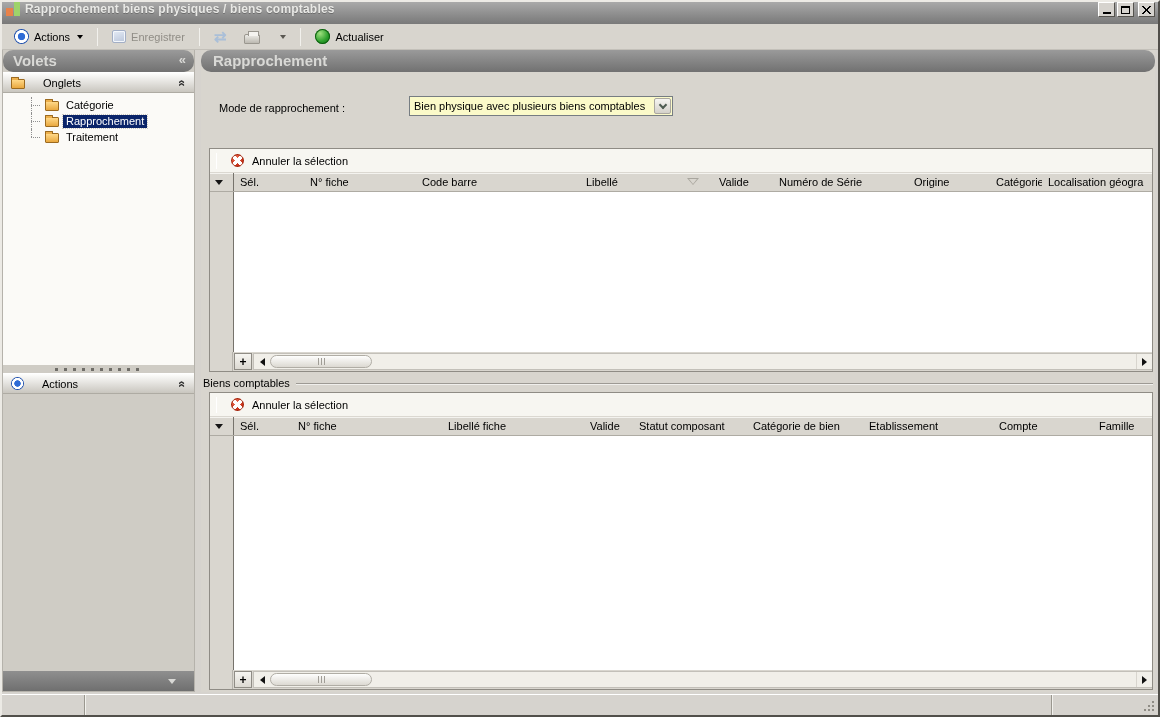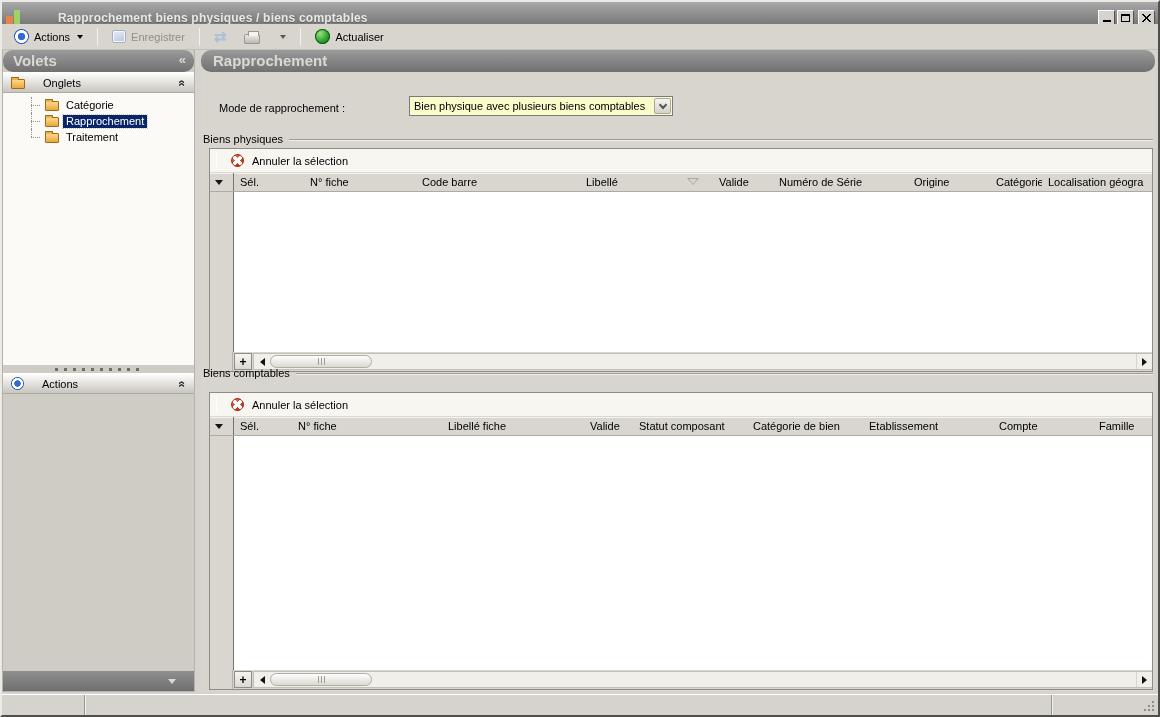--- a/index.html
+++ b/index.html
@@ -6,21 +6,21 @@
   html,body { width:1160px; height:717px; overflow:hidden; }
   body { font-family:"Liberation Sans", sans-serif; font-size:11px; color:#000; }
 
   .window { position:relative; width:1160px; height:717px;
     background:#d6d3ce; border:2px solid;
     border-color:#eceae5 #514f4a #514f4a #eceae5; }
 
   
   .titlebar { position:absolute; left:0; top:0; right:0; height:24px;
     background:linear-gradient(180deg,#a9a9a9 0%,#8d8d8d 55%,#777 100%);
-    display:flex; align-items:flex-end; padding:0 3px; border-bottom:1px solid #5f5f5f;gap:33px;}
+    display:flex; align-items:flex-start; padding:0 3px; border-bottom:1px solid #5f5f5f;}
   .app-icon { position:relative; width:15px; height:15px; margin:0 4px 0 1px; flex:none; }
   .app-icon .sq  { position:absolute; left:0; bottom:1px; width:7px; height:8px; background:#e8824a; }
   .app-icon .bar { position:absolute; right:1px; top:0; width:6px; height:14px; background:#9ed36a; }
   .title-text { color:#e9e9e6; font-weight:bold; font-size:12px; letter-spacing:.2px;
     text-shadow:0 1px 0 rgba(0,0,0,.25); flex:1; white-space:nowrap; overflow:hidden; }
   .win-btns { display:flex; gap:2px; }
   .winbtn { width:17px; height:15px; background:#d6d3ce; border:1px solid;
     border-color:#fff #55534e #55534e #fff; display:flex; align-items:center; justify-content:center; padding:0; cursor:default;}
   .winbtn.close { margin-left:2px; }
   .g-min { width:8px; height:2px; background:#000; margin-top:7px; }
@@ -265,23 +265,20 @@
     </div>
 
     <div class="field-label">Mode de rapprochement :</div>
     <div class="combo">
       <span class="combo-text">Bien physique avec plusieurs biens comptables</span>
       <span class="combo-btn">
           <span class="chev"></span>
         </span>
     </div>
 
-    <div class="grouplabel" style="top:82px;">
-      <span>Biens physiques</span>
-    </div>
 
     <div class="grid" style="top:98px; height:224px;">
       <div class="grid-toolbar">
         <span class="gsep"></span>
         <button class="cancel-btn">
           <span class="icon-cancel"></span>
           <span>Annuler la sélection</span>
         </button>
       </div>
       <div class="grid-head">
@@ -330,21 +327,21 @@
           <span class="sb-thumb">
               <span class="grip"></span>
             </span>
           <span class="sb-btn right">
               <span class="tri-right"></span>
             </span>
         </div>
       </div>
     </div>
 
-    <div class="grouplabel" style="top:316px;">
+    <div class="grouplabel" style="top:326px;">
       <span>Biens comptables</span>
     </div>
 
     <div class="grid" style="top:342px; height:298px;">
       <div class="grid-toolbar">
         <span class="gsep"></span>
         <button class="cancel-btn">
           <span class="icon-cancel"></span>
           <span>Annuler la sélection</span>
         </button>

